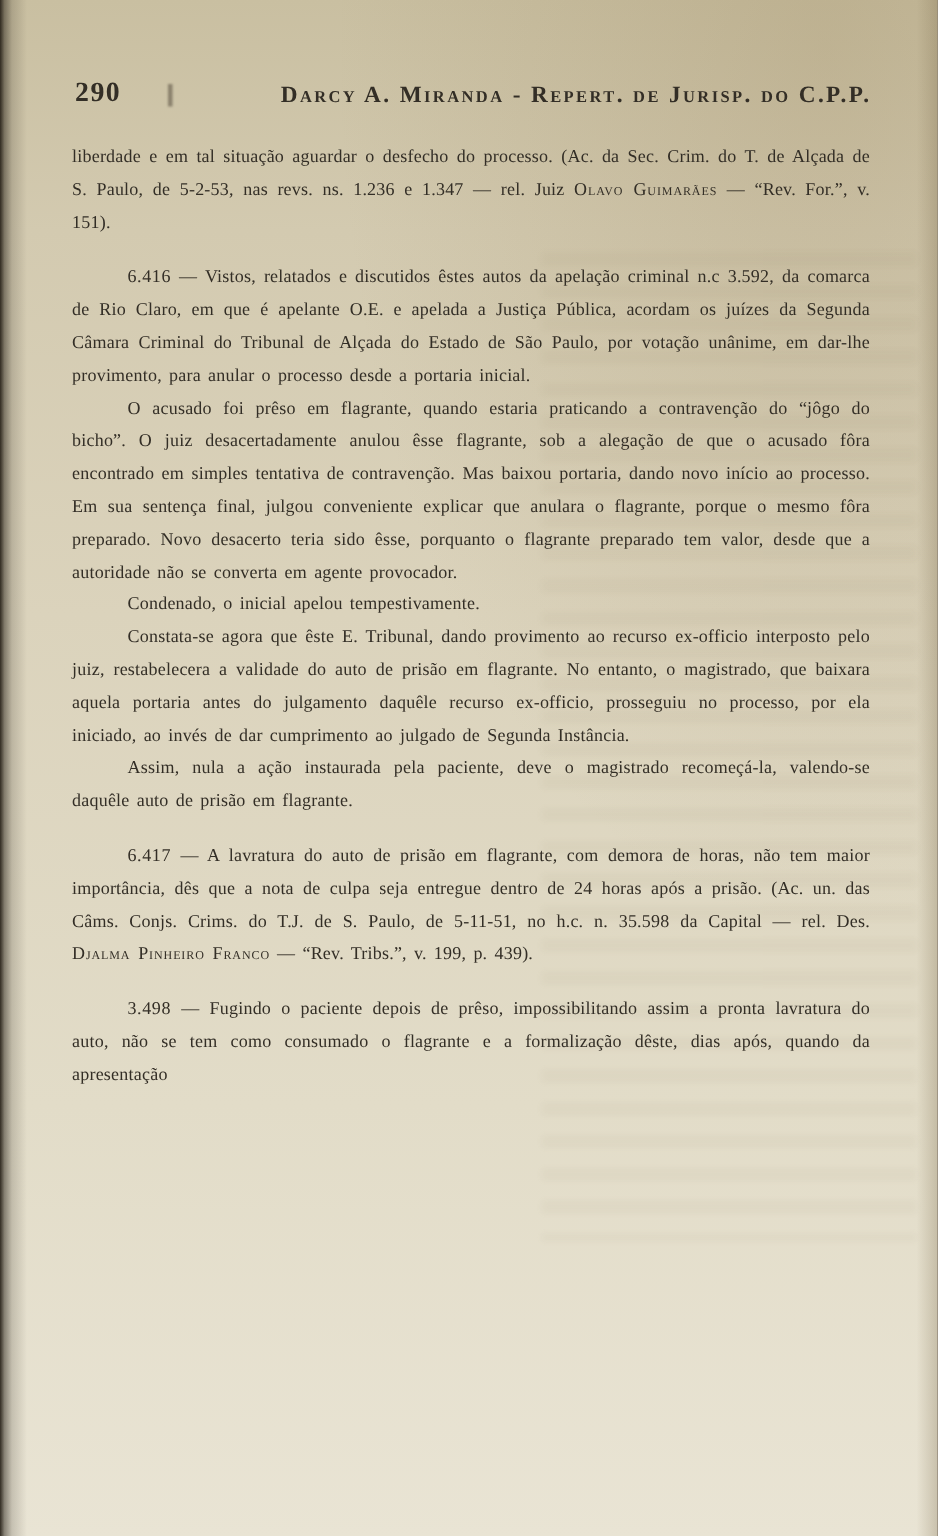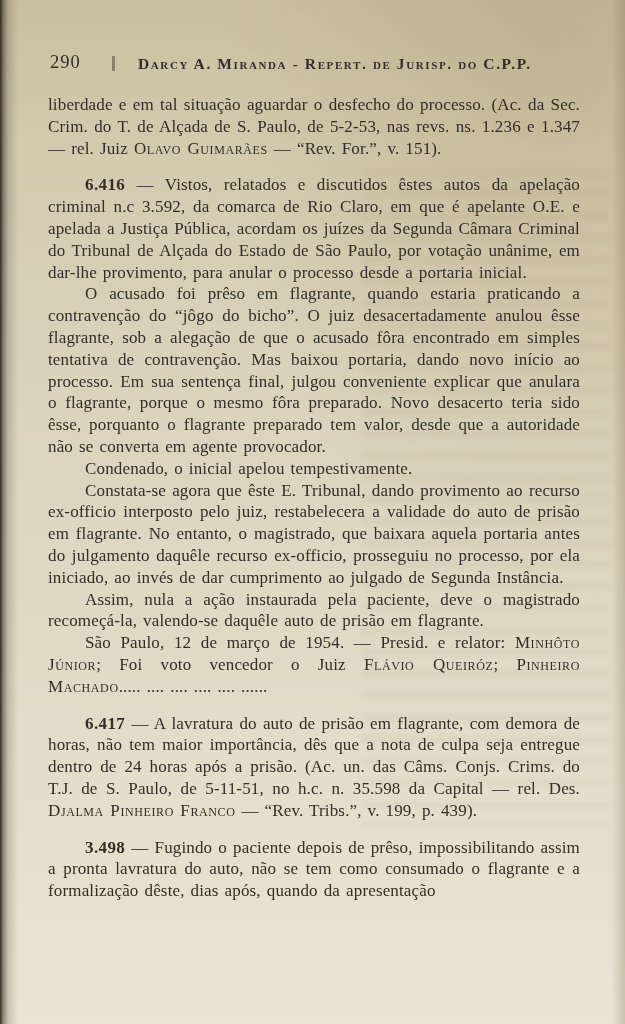--- a/index.html
+++ b/index.html
@@ -45,75 +45,74 @@
   }
   .page-header {
     position: absolute;
     left: 48px; right: 44px; top: 52px;
     height: 26px;
   }
   .page-number {
     position: absolute; left: 2px; top: 0;
     font-size: 18.5px;
     letter-spacing: 1px;
-    font-weight: 400;
+    font-weight: 700;
   }
   .ink-smudge {
     position: absolute; left: 64px; top: 4px;
     width: 3px; height: 15px;
     background: rgba(60,52,40,0.45);
     box-shadow: 0 18px 0 -5px rgba(60,52,40,0.35);
     filter: blur(0.6px);
   }
   .running-title {
     position: absolute; left: 90px; right: 0; top: 3px;
-    text-align: left;
+    text-align: right;
     font-variant: small-caps;
     font-size: 15.5px;
     letter-spacing: 1.6px;
     font-weight: 600;
     white-space: nowrap;
   }
   .text-block {
     position: absolute;
     left: 48px; right: 45px; top: 94px;
   }
   .para {
     margin: 0;
-    font-size: 17px;
+    font-size: 12px;
     line-height: 21.8px;
     text-align: justify;
     word-spacing: 1.6px;
     letter-spacing: 0.15px;
   }
   .para.indent { text-indent: 37px; }
   .para.gap { margin-top: 15px; }
   .sc { font-variant: small-caps; letter-spacing: 0.6px; }
   .i  { }
-  .b  { font-weight: bold; letter-spacing: 0.4px; }
+  .b  { font-weight: normal; letter-spacing: 0.4px; }
 </style>
 </head>
 <body>
 
 <div class="scan-page">
   <div class="bleed-through"></div>
 
   <div class="page-header">
     <span class="page-number">290</span>
     <span class="ink-smudge"></span>
     <span class="running-title">Darcy A. Miranda - Repert. de Jurisp. do C.P.P.</span>
   </div>
 
   <div class="text-block">
       <p class="para"><span>liberdade e em tal situação aguardar o desfecho do processo. (Ac. da Sec. Crim. do T. de Alçada de S. Paulo, de 5-2-53, nas revs. ns. 1.236 e 1.347 — rel. Juiz </span><span class="sc">Olavo Guimarães</span><span> — “Rev. For.”, v. 151).</span></p>
       <p class="para indent gap"><span class="b">6.416</span><span> — Vistos, relatados e discutidos êstes autos da apelação criminal n.c 3.592, da comarca de Rio Claro, em que é apelante O.E. e apelada a Justiça Pública, acordam os juízes da Segunda Câmara Criminal do Tribunal de Alçada do Estado de São Paulo, por votação unânime, em dar-lhe provimento, para anular o processo desde a portaria inicial.</span></p>
       <p class="para indent"><span>O acusado foi prêso em flagrante, quando estaria praticando a contravenção do “jôgo do bicho”.  O juiz desacertadamente anulou êsse flagrante, sob a alegação de que o acusado fôra encontrado em simples tentativa de contravenção.  Mas baixou portaria, dando novo início ao processo.  Em sua sentença final, julgou conveniente explicar que anulara o flagrante, porque o mesmo fôra preparado.  Novo desacerto teria sido êsse, porquanto o flagrante preparado tem valor, desde que a autoridade não se converta em agente provocador.</span></p>
       <p class="para indent"><span>Condenado, o inicial apelou tempestivamente.</span></p>
       <p class="para indent"><span>Constata-se agora que êste E. Tribunal, dando provimento ao recurso </span><span class="i">ex-officio</span><span> interposto pelo juiz, restabelecera a validade do auto de prisão em flagrante.  No entanto, o magistrado, que baixara aquela portaria antes do julgamento daquêle recurso </span><span class="i">ex-officio</span><span>, prosseguiu no processo, por ela iniciado, ao invés de dar cumprimento ao julgado de Segunda Instância.</span></p>
       <p class="para indent"><span>Assim, nula a ação instaurada pela paciente, deve o magistrado recomeçá-la, valendo-se daquêle auto de prisão em flagrante.</span></p>
-      <p class="para indent"><span>São Paulo, 12 de março de 1954. — Presid. e relator: </span><span class="sc">Minhôto Júnior</span><span>; Foi voto vencedor o Juiz </span><span class="sc">Flávio Queiróz</span><span>; </span><span class="sc">Pinheiro Machado</span><span>..... .... .... .... .... ......</span></p>
       <p class="para indent gap"><span class="b">6.417</span><span> — A lavratura do auto de prisão em flagrante, com demora de horas, não tem maior importância, dês que a nota de culpa seja entregue dentro de 24 horas após a prisão. (Ac. un. das Câms. Conjs. Crims. do T.J. de S. Paulo, de 5-11-51, no h.c. n. 35.598 da Capital — rel. Des. </span><span class="sc">Djalma Pinheiro Franco</span><span> — “Rev. Tribs.”, v. 199, p. 439).</span></p>
       <p class="para indent gap"><span class="b">3.498</span><span> — Fugindo o paciente depois de prêso, impossibilitando assim a pronta lavratura do auto, não se tem como consumado o flagrante e a formalização dêste, dias após, quando da apresentação</span></p>
     </div>
 
   <div class="edge-left"></div>
   <div class="edge-right"></div>
 </div>
 
 </body></html>

